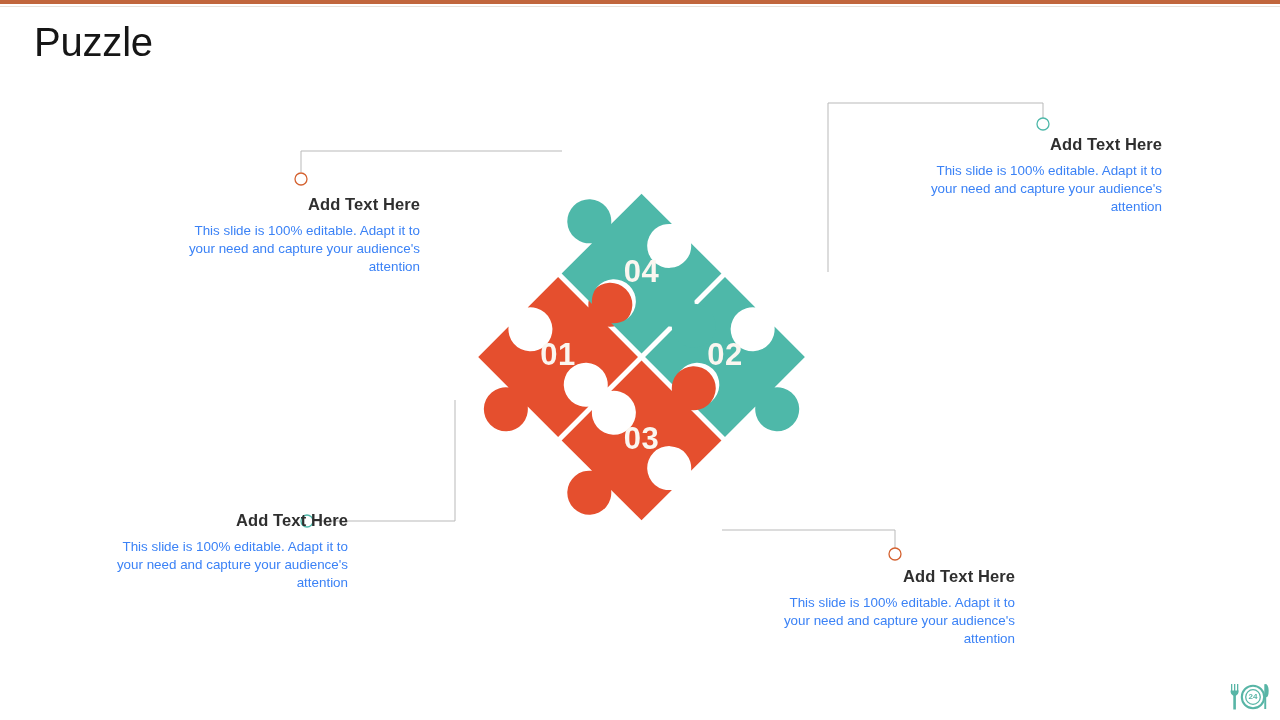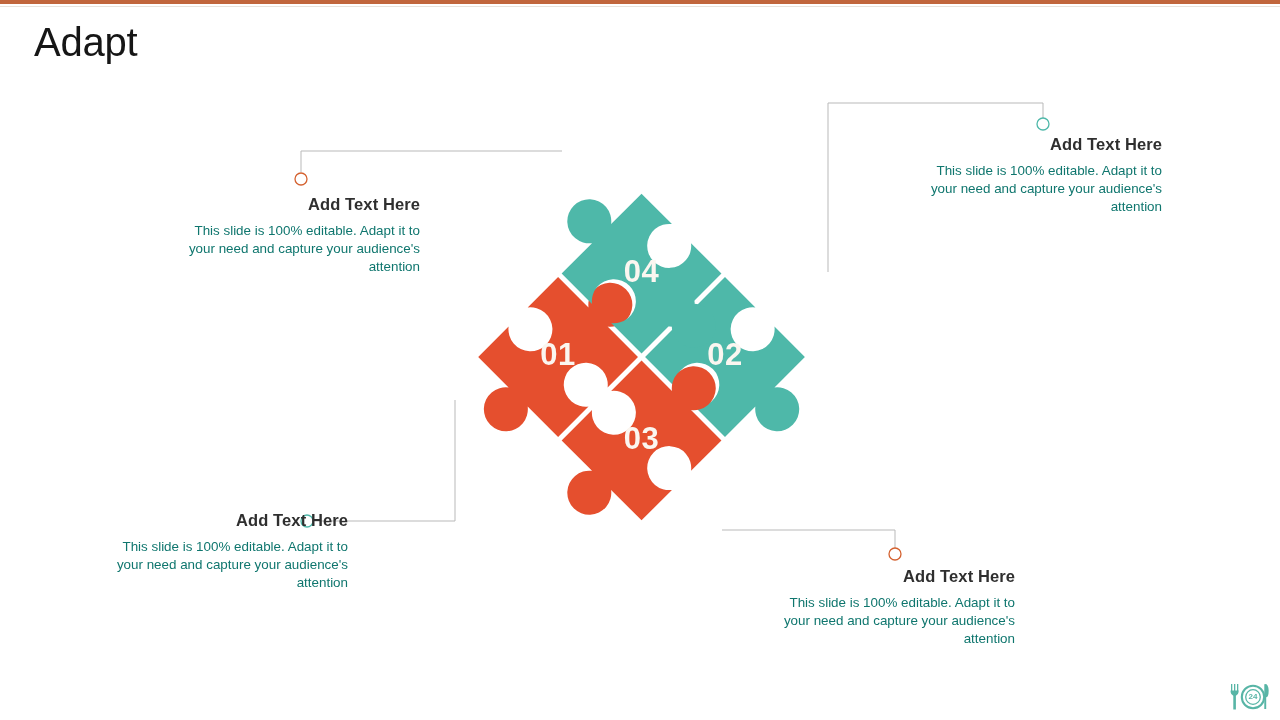--- a/index.html
+++ b/index.html
@@ -75,21 +75,21 @@
     font-weight: bold;
     color: #2F2F2F;
     letter-spacing: 0.1px;
     line-height: 20px;
     white-space: nowrap;
   }
   .callout-body {
     margin-top: 8px;
     font-size: 13.4px;
     font-weight: 400;
-    color: #0f766e;
+    color: #3b82f6;
     line-height: 18px;
   }
 
   .c-tl { left: 180px; top: 194px; width: 240px; }
   .c-tr { left: 922px; top: 134px; width: 240px; }
   .c-bl { left: 108px; top: 510px; width: 240px; }
   .c-br { left: 775px; top: 566px; width: 240px; }
 
   
   .footer-logo {
@@ -97,21 +97,21 @@
     left: 1228px; top: 681px;
     width: 42px; height: 32px;
   }
 </style>
 </head>
 <body>
 
 <div class="top-accent"></div>
 <div class="top-hairline"></div>
 
-<div class="page-title">Adapt</div>
+<div class="page-title">Puzzle</div>
 
 <svg id="connectors" viewBox="0 0 1280 720">
 
   <polyline points="562,151 301,151 301,172" fill="none" stroke="#B9B9B9" stroke-width="1"></polyline>
 
   <polyline points="828,272 828,103 1043,103 1043,118" fill="none" stroke="#B9B9B9" stroke-width="1"></polyline>
 
   <polyline points="455,400 455,521 314,521" fill="none" stroke="#B9B9B9" stroke-width="1"></polyline>
 
   <polyline points="722,530 895,530 895,548" fill="none" stroke="#B9B9B9" stroke-width="1"></polyline>

